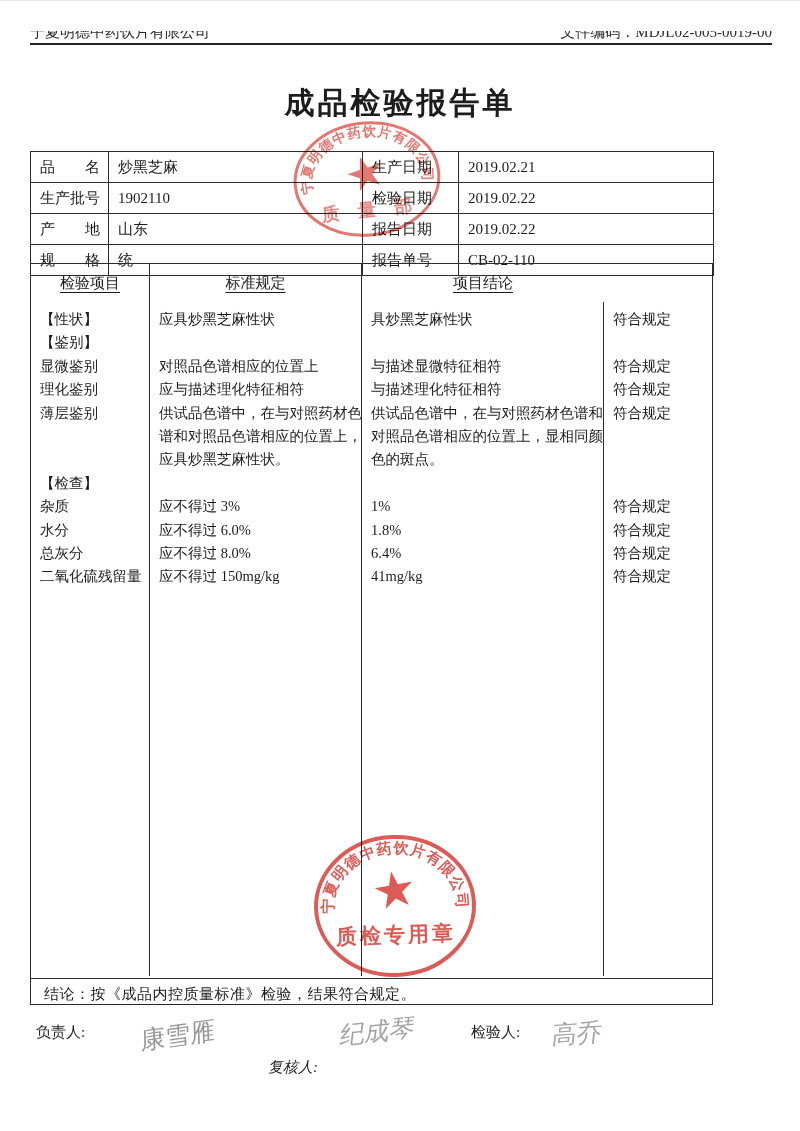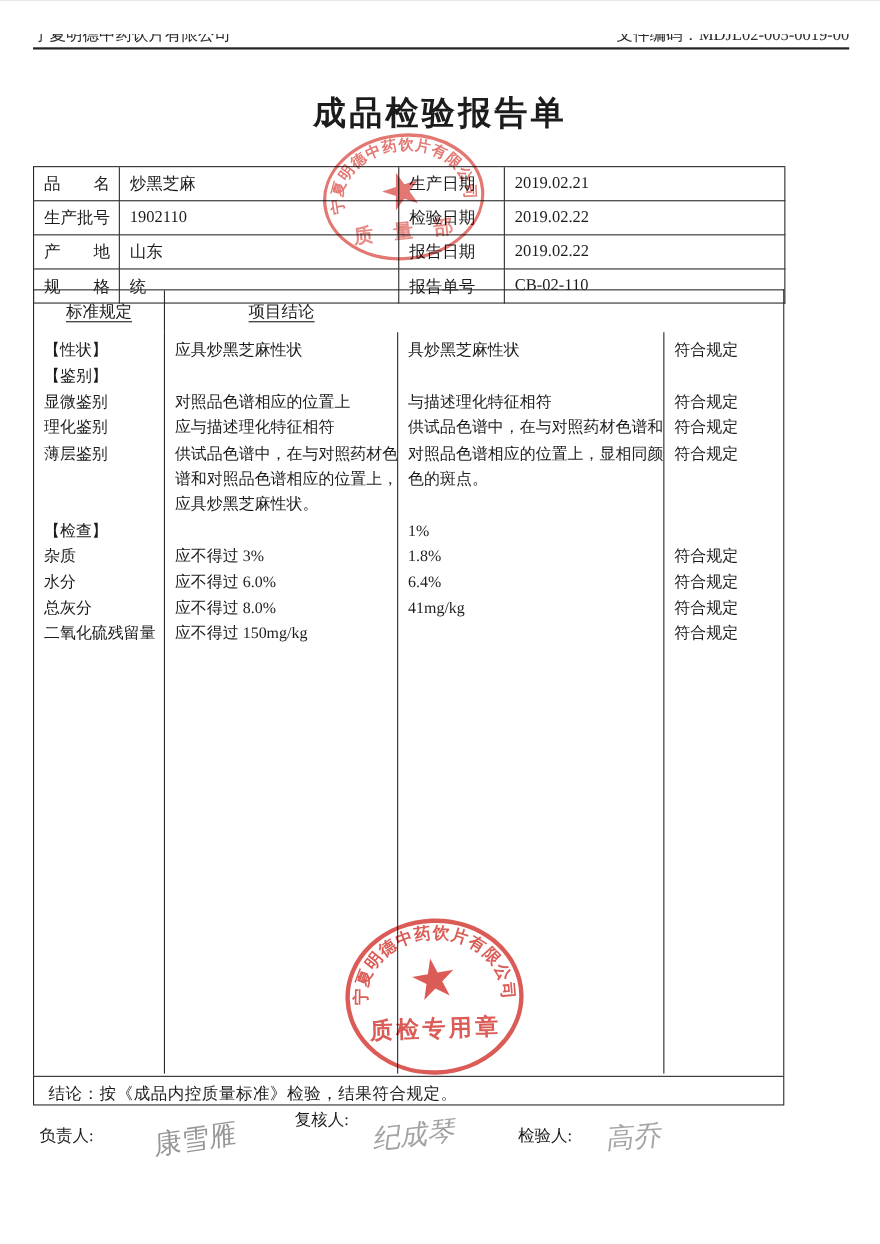--- a/index.html
+++ b/index.html
@@ -129,20 +129,23 @@
         <span class="spread">规格</span>
       </div>
     <div class="info-cell">统</div>
     <div class="info-cell">报告单号</div>
     <div class="info-cell">CB-02-110</div>
   </div>
 
   <div class="main-table">
     <div class="mt-header">
       <div class="mt-hcell">
+          <span>检验项目</span>
+        </div>
+      <div class="mt-hcell">
           <span>标准规定</span>
         </div>
       <div class="mt-hcell">
           <span>项目结论</span>
         </div>
     </div>
     <div class="mt-body">
       <div class="mt-col">
           <div class="tline">【性状】</div>
           <div class="tline">【鉴别】</div>
@@ -167,20 +170,21 @@
           <div class="tline">应具炒黑芝麻性状。</div>
           <div class="tline">&nbsp;</div>
           <div class="tline">应不得过 3%</div>
           <div class="tline">应不得过 6.0%</div>
           <div class="tline">应不得过 8.0%</div>
           <div class="tline">应不得过 150mg/kg</div>
         </div>
       <div class="mt-col">
           <div class="tline">具炒黑芝麻性状</div>
           <div class="tline">&nbsp;</div>
+          <div class="tline">与描述显微特征相符</div>
           <div class="tline">与描述理化特征相符</div>
           <div class="tline">供试品色谱中，在与对照药材色谱和</div>
           <div class="tline">对照品色谱相应的位置上，显相同颜</div>
           <div class="tline">色的斑点。</div>
           <div class="tline">&nbsp;</div>
           <div class="tline">1%</div>
           <div class="tline">1.8%</div>
           <div class="tline">6.4%</div>
           <div class="tline">41mg/kg</div>
         </div>
@@ -200,21 +204,21 @@
         </div>
     </div>
   </div>
 
   <div class="conclusion">
     <span>结论：按《成品内控质量标准》检验，结果符合规定。</span>
   </div>
 
   <span class="sig-label" style="left:36px; top:1022px;">负责人:</span>
   <span class="sig-name sig1" style="left:140px; top:1018px;">康雪雁</span>
-  <span class="sig-label" style="left:268px; top:1008px;">复核人:</span>
+  <span class="sig-label" style="left:268px; top:1057px;font-style:italic;">复核人:</span>
   <span class="sig-name sig2" style="left:340px; top:1014px;">纪成琴</span>
   <span class="sig-label" style="left:471px; top:1022px;">检验人:</span>
   <span class="sig-name sig3" style="left:552px; top:1016px;">高乔</span>
 
   <svg class="stamp stamp-top" width="156" height="124" viewBox="0 0 156 124">
     <defs>
       <path id="arcTop" d="M 32.1 86.7 A 56 43 0 1 1 123.9 86.7" fill="none"></path>
     </defs>
     <ellipse cx="78" cy="62" rx="72" ry="56" fill="none" stroke="#dc5a52" stroke-width="3"></ellipse>
     <text font-size="13.5" fill="#dc5a52" font-weight="bold" letter-spacing="1">

